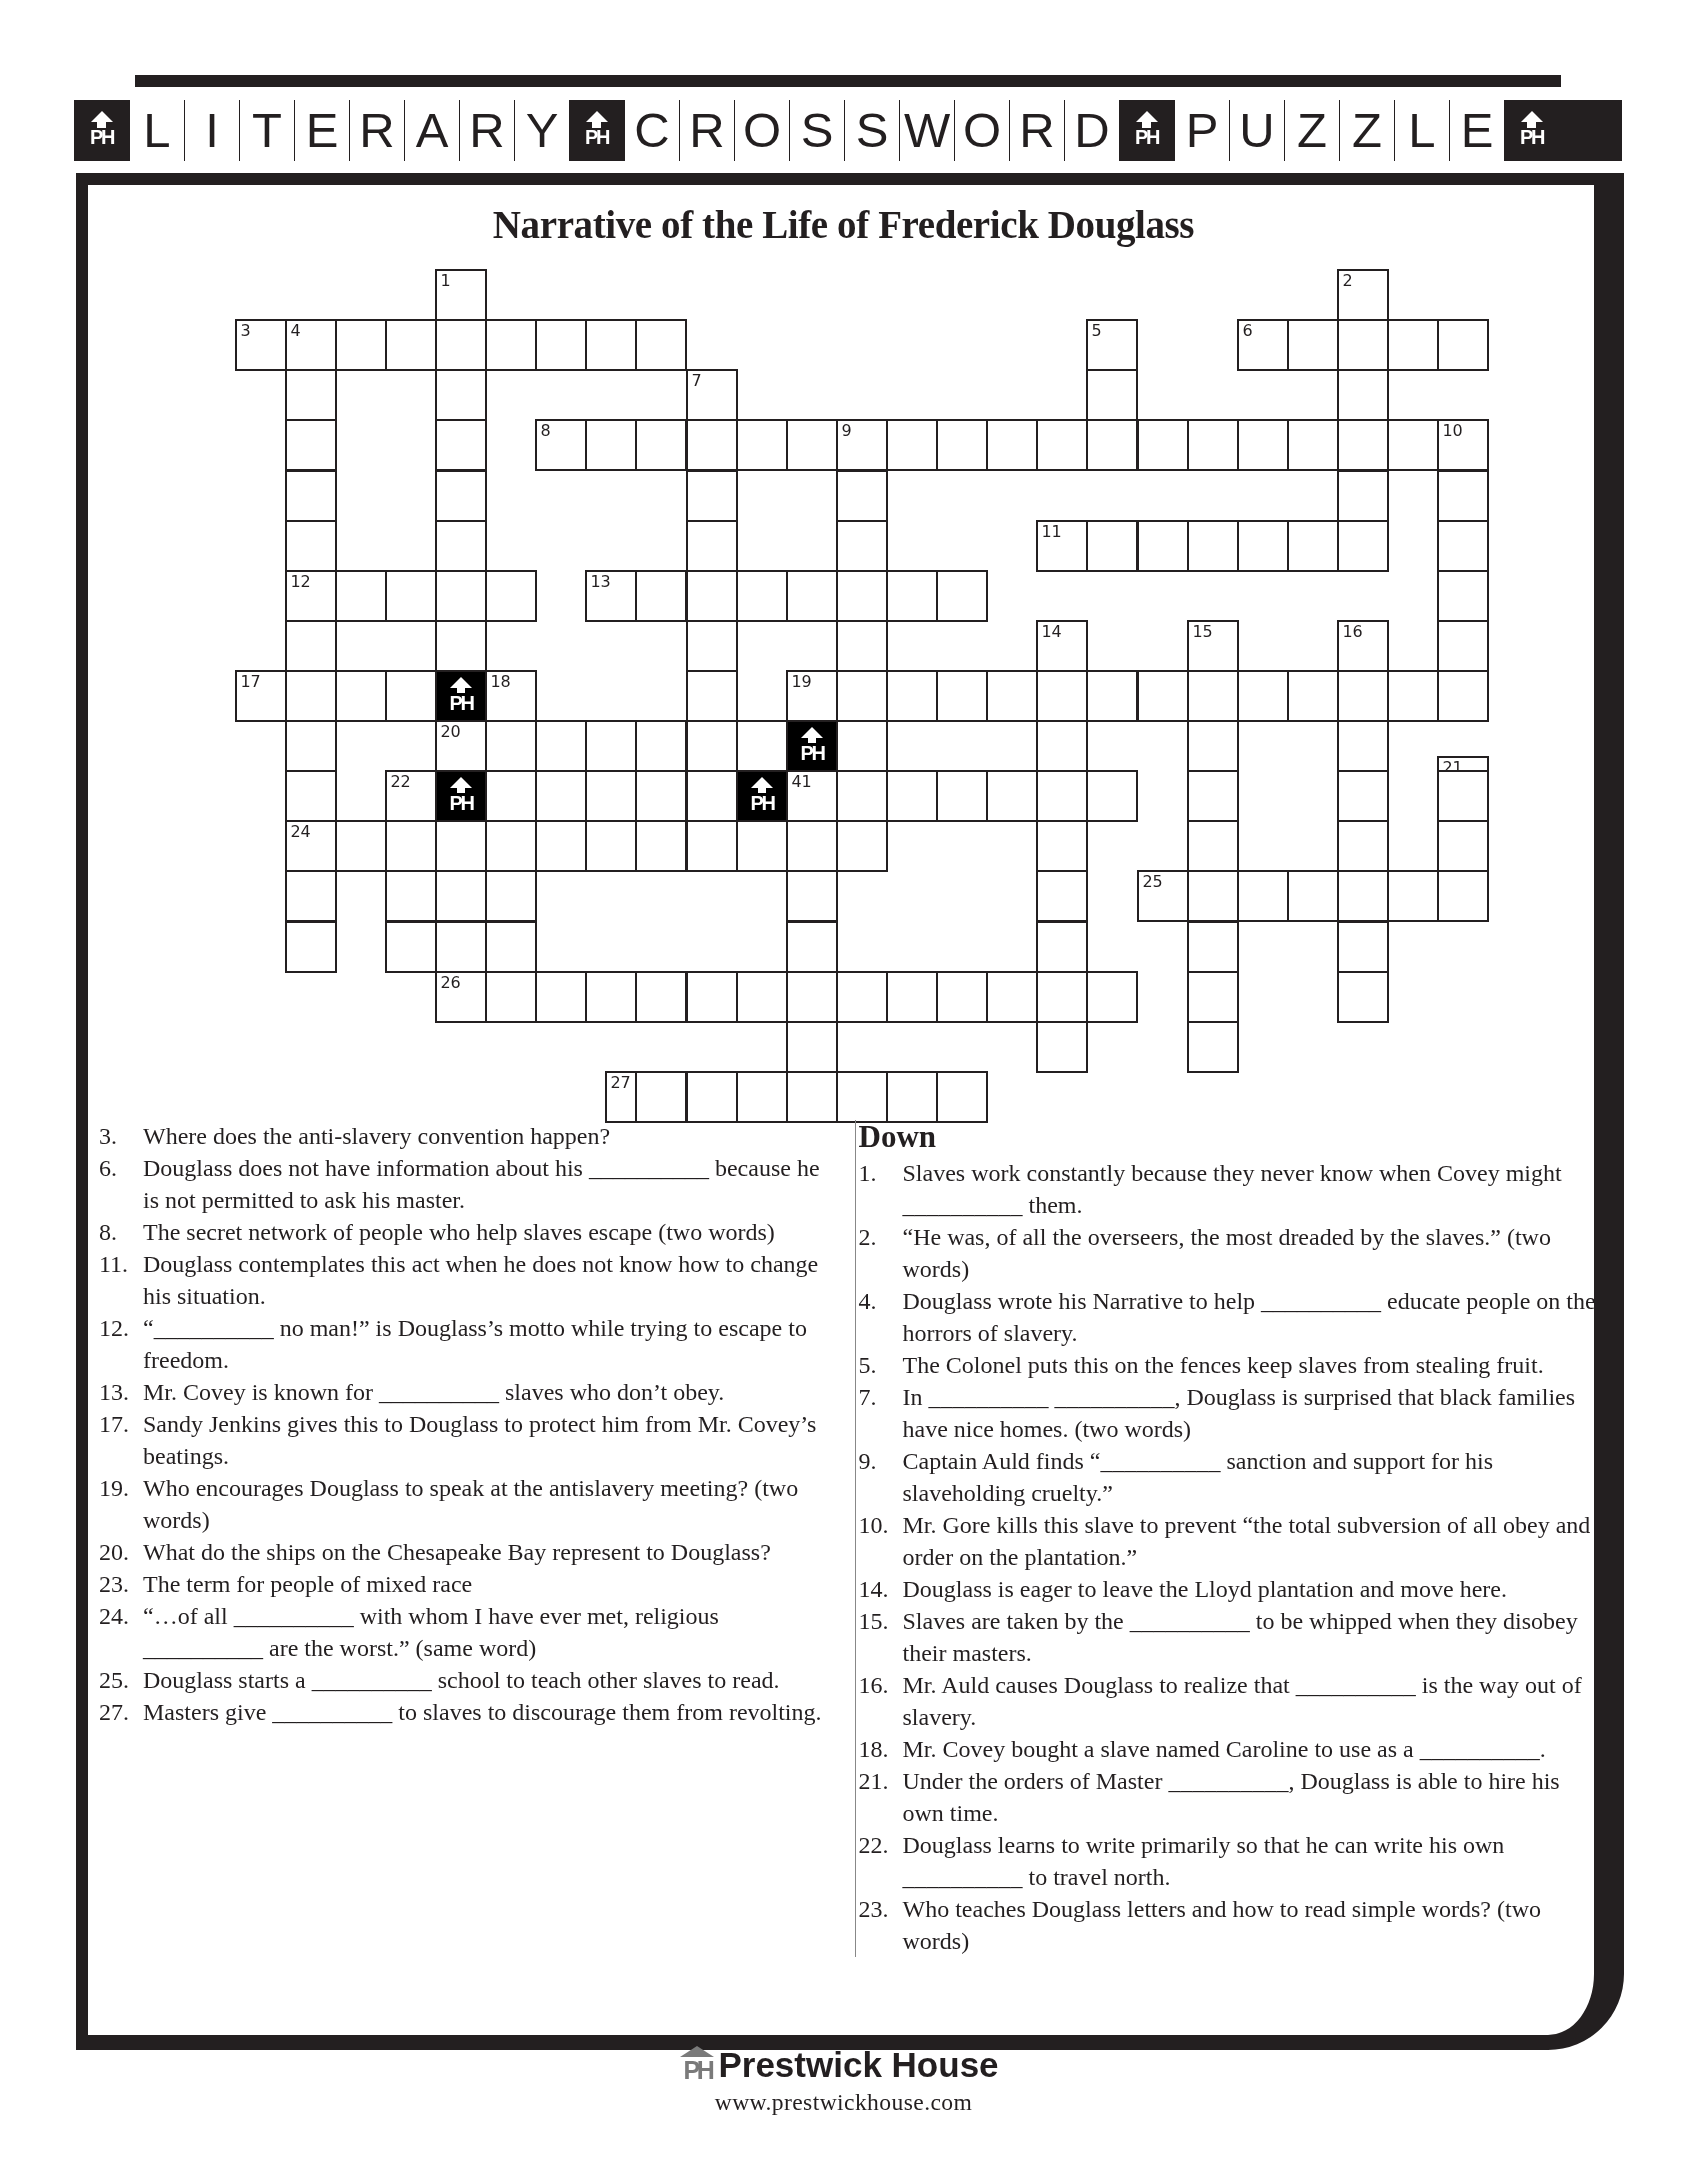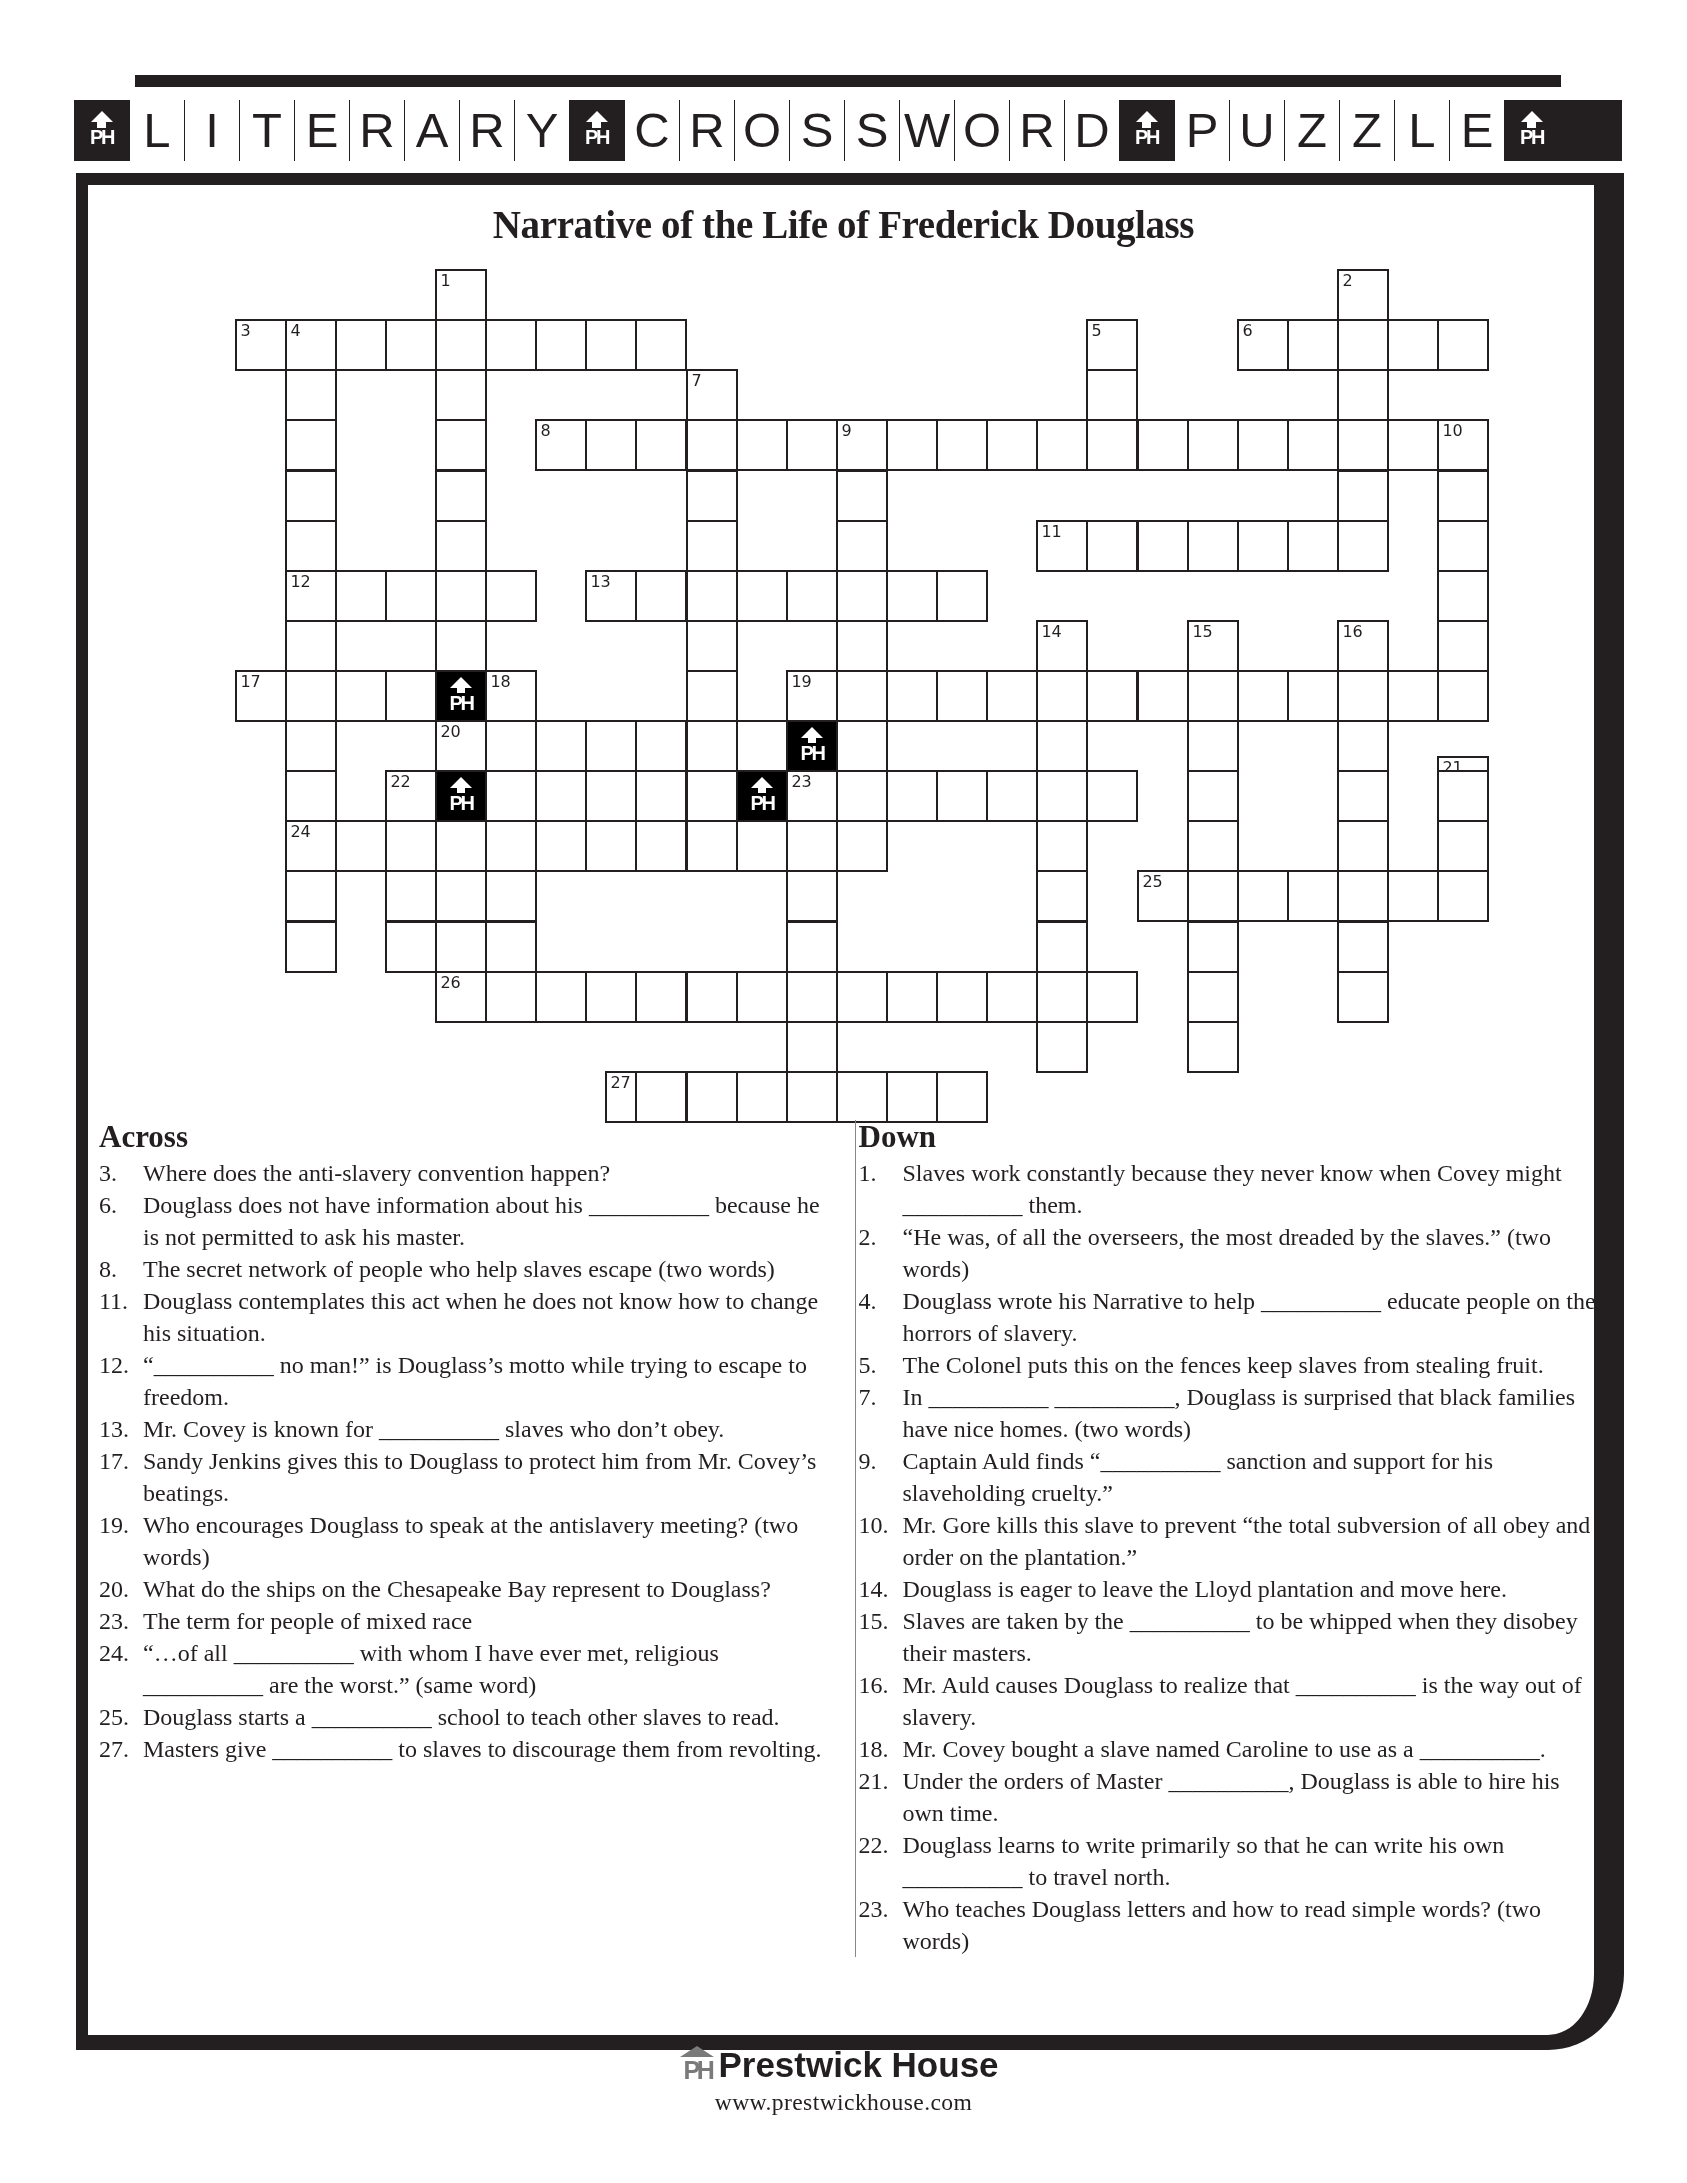--- a/index.html
+++ b/index.html
@@ -288,21 +288,21 @@
     <div class="cell" style="left: 635px; top: 770px;"></div>
     <div class="cell" style="left: 686px; top: 770px;"></div>
     <div class="cell black" style="left: 736px; top: 770px;">
       <div class="ph-logo">
         <span class="roof"></span>
         <span class="stem"></span>
         <span class="ph">PH</span>
       </div>
     </div>
     <div class="cell" style="left: 786px; top: 770px;">
-      <span class="num">23</span>
+      <span class="num">41</span>
     </div>
     <div class="cell" style="left: 836px; top: 770px;"></div>
     <div class="cell" style="left: 886px; top: 770px;"></div>
     <div class="cell" style="left: 936px; top: 770px;"></div>
     <div class="cell" style="left: 986px; top: 770px;"></div>
     <div class="cell" style="left: 1036px; top: 770px;"></div>
     <div class="cell" style="left: 1086px; top: 770px;"></div>
     <div class="cell" style="left: 1187px; top: 770px;"></div>
     <div class="cell" style="left: 1337px; top: 770px;"></div>
     <div class="cell" style="left: 1437px; top: 770px;"></div>
@@ -374,21 +374,20 @@
     <div class="cell" style="left: 635px; top: 1071px;"></div>
     <div class="cell" style="left: 686px; top: 1071px;"></div>
     <div class="cell" style="left: 736px; top: 1071px;"></div>
     <div class="cell" style="left: 786px; top: 1071px;"></div>
     <div class="cell" style="left: 836px; top: 1071px;"></div>
     <div class="cell" style="left: 886px; top: 1071px;"></div>
     <div class="cell" style="left: 936px; top: 1071px;"></div>
   </div>
 
 <div class="clues across">
-  <h2>Across</h2>
   <div id="across-list">
       <div class="clue">
         <span class="n">3.</span>
         <span class="t">Where does the anti-slavery convention happen?</span>
       </div>
       <div class="clue">
         <span class="n">6.</span>
         <span class="t">Douglass does not have information about his __________ because he is not permitted to ask his master.</span>
       </div>
       <div class="clue">

